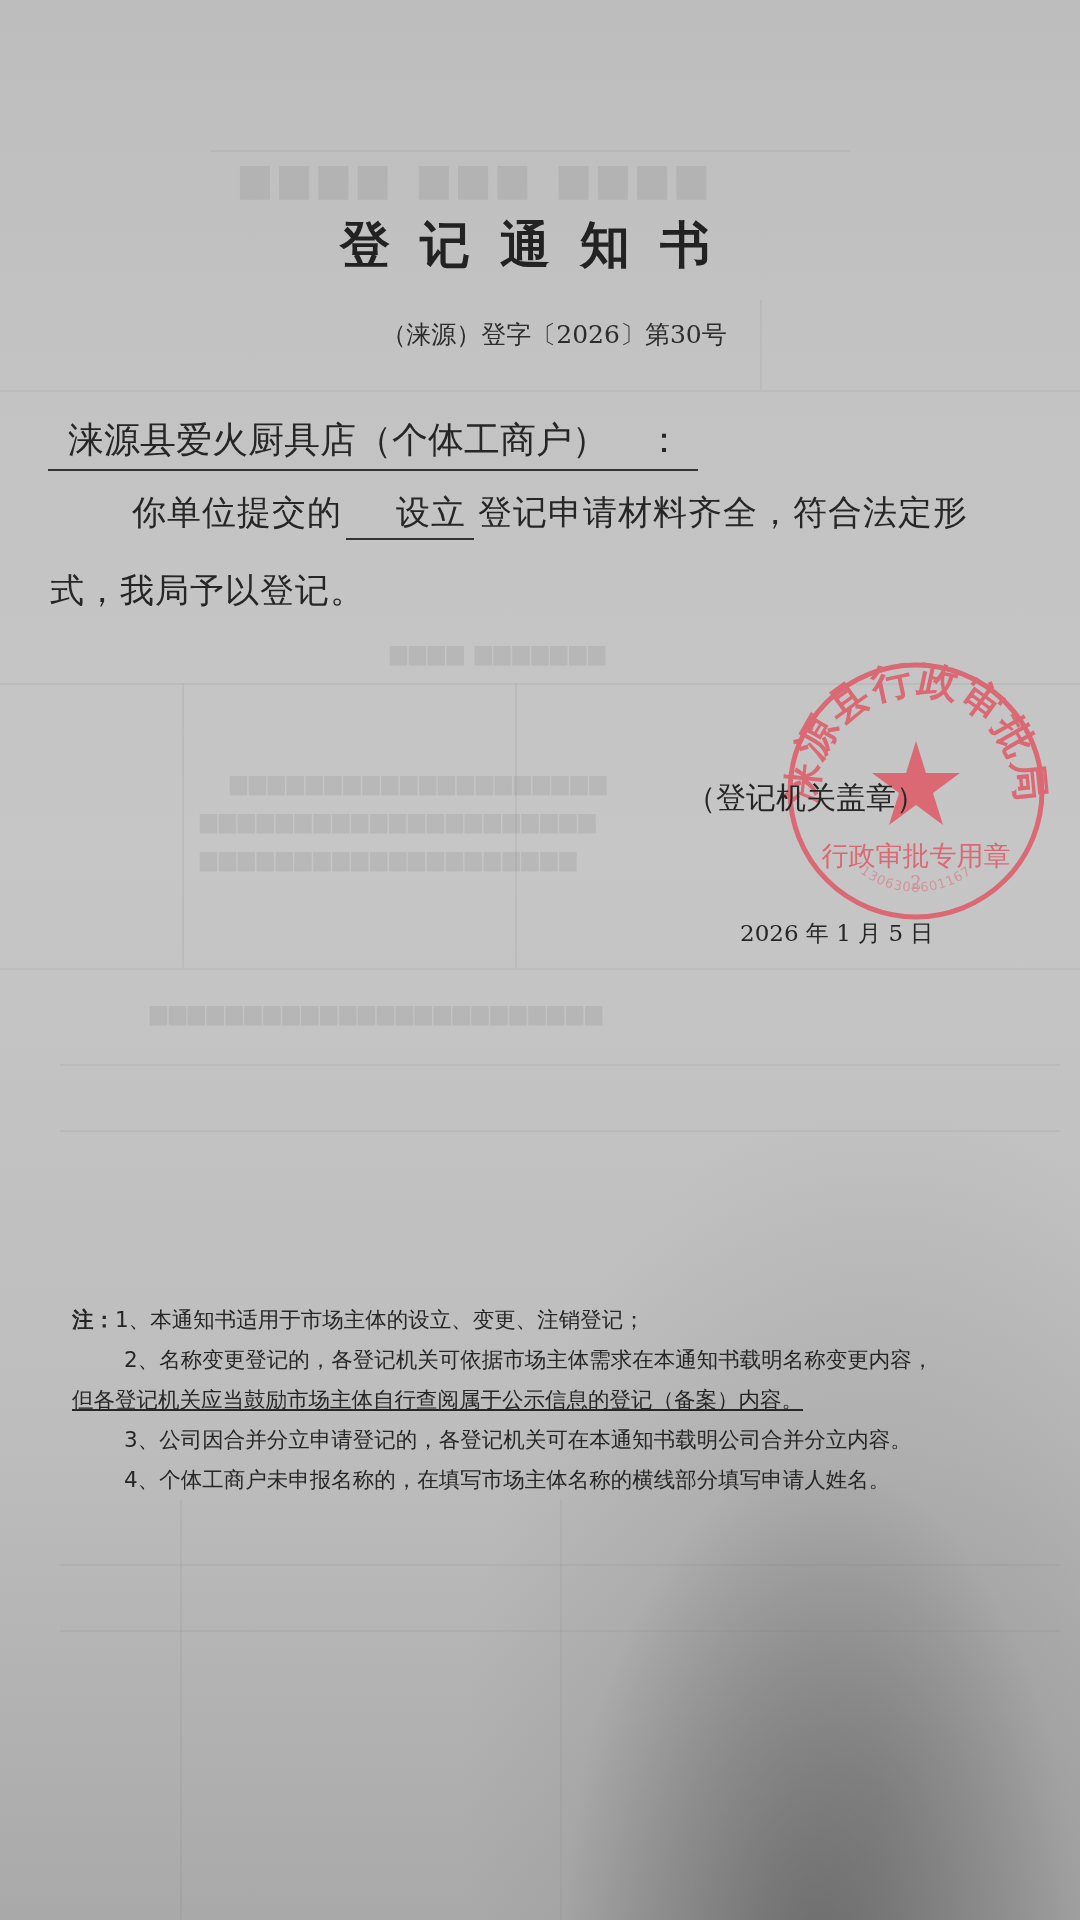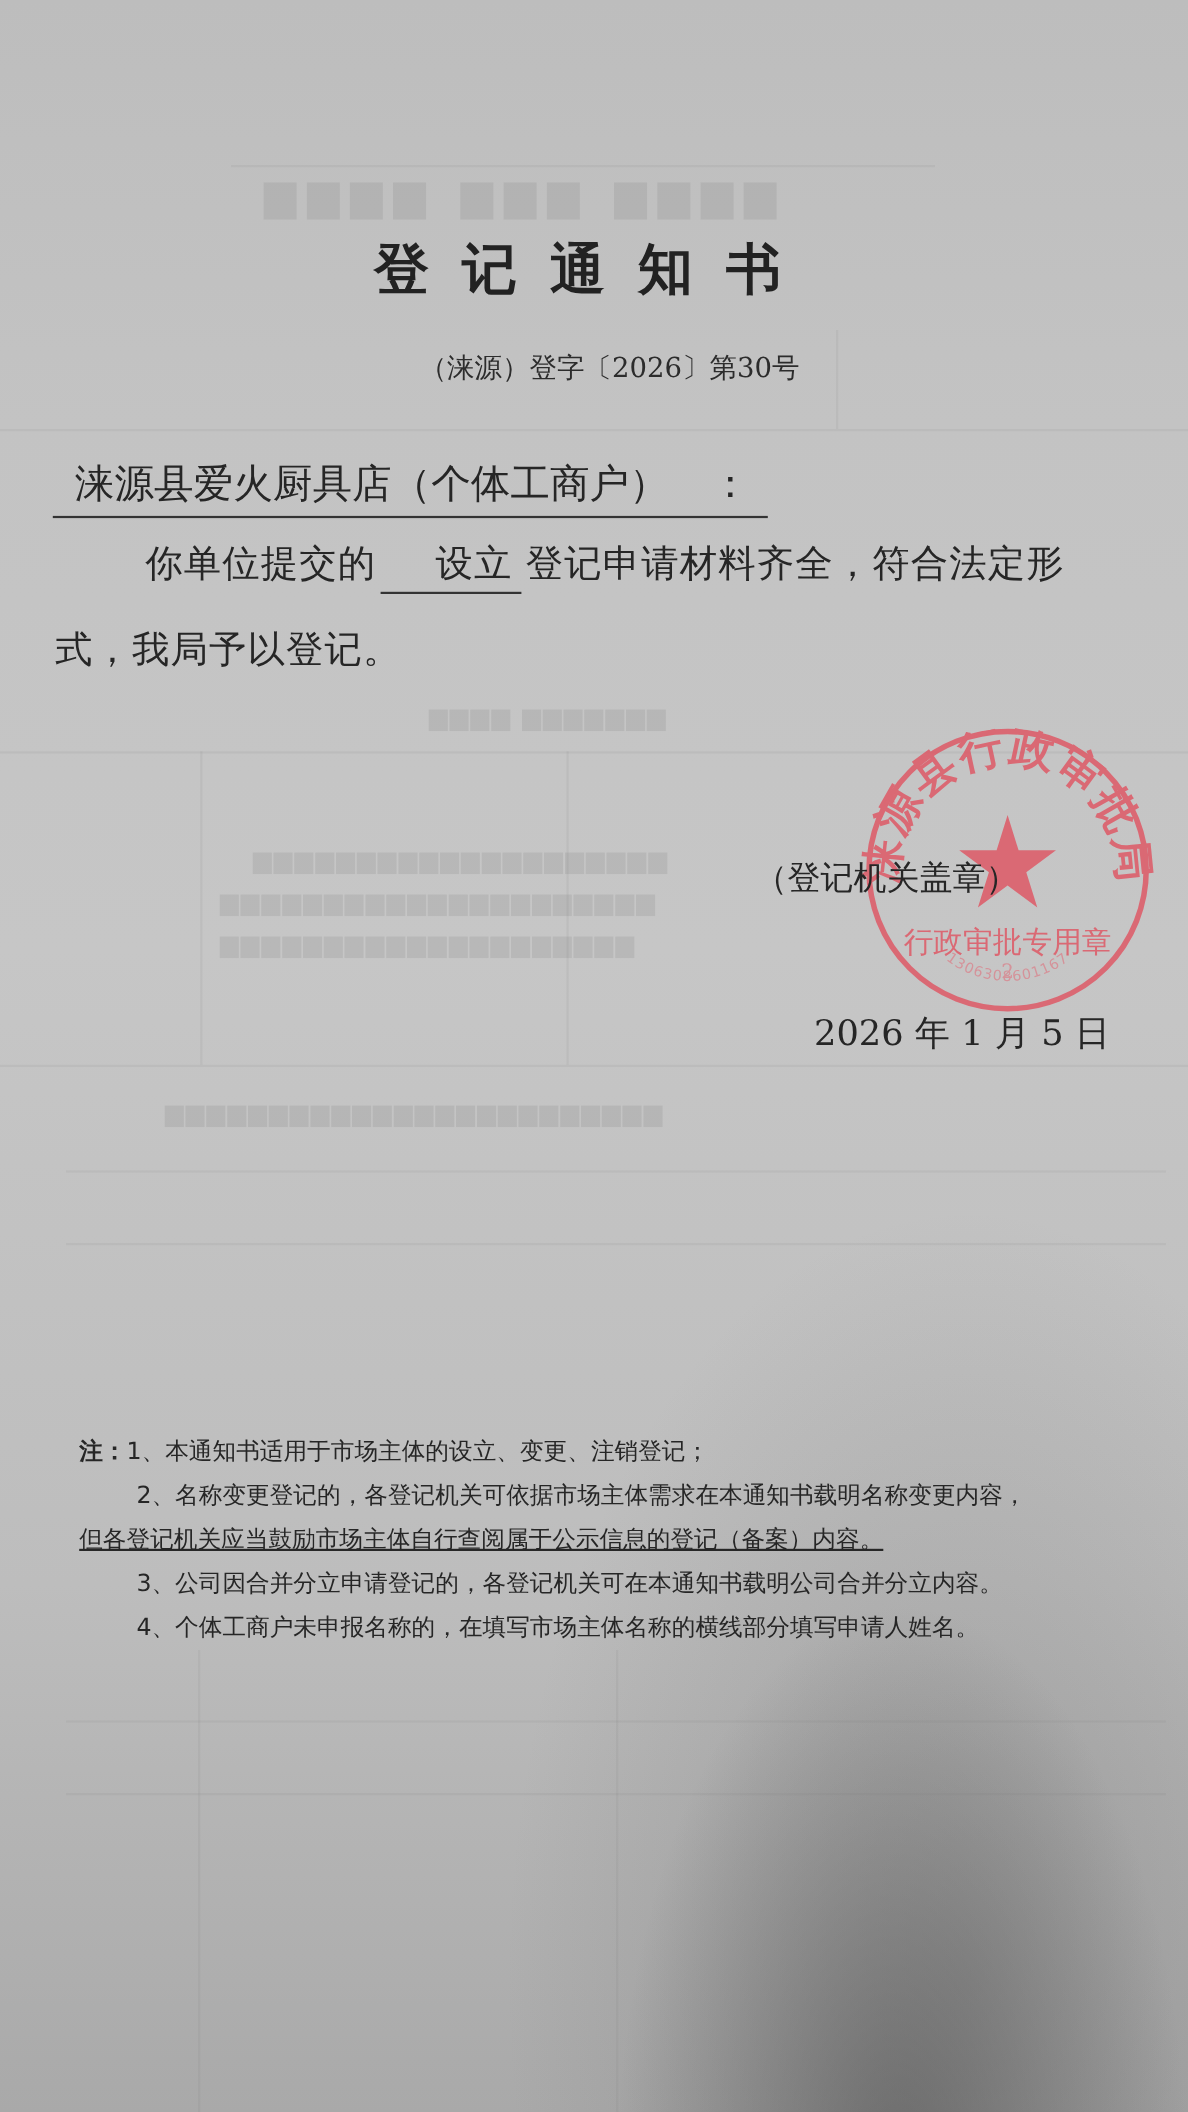--- a/index.html
+++ b/index.html
@@ -116,21 +116,21 @@
       top: 657px;
       width: 268px;
       height: 268px;
       z-index: 1;
       opacity: 0.78;
     }
     .date {
       position: absolute;
       top: 918px;
       left: 740px;
-      font-size: 32px;
+      font-size: 23px;
       color: #262626;
       white-space: nowrap;
     }
 
     .notes {
       position: absolute;
       top: 1300px;
       left: 74px;
       width: 1000px;
       font-family: "DejaVu Sans", "Liberation Sans", sans-serif;

